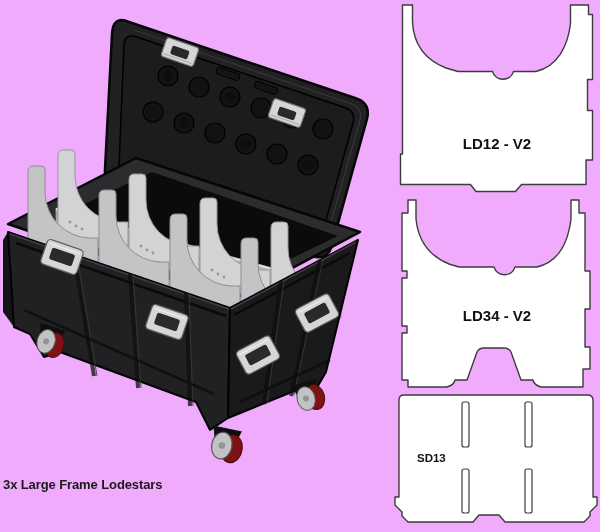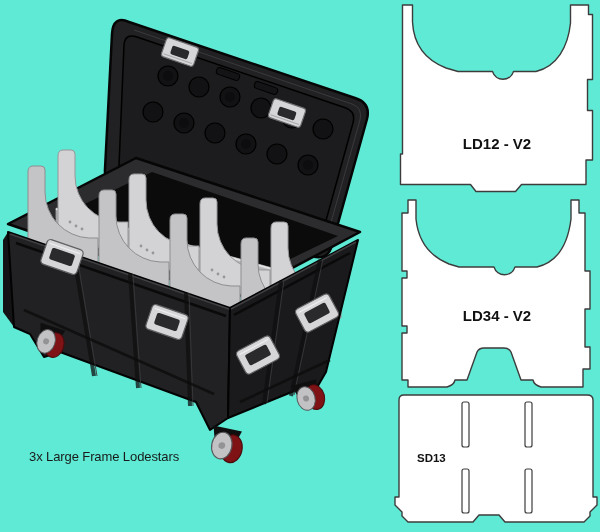--- a/index.html
+++ b/index.html
@@ -1,28 +1,28 @@
 <!DOCTYPE html>
 <html><head>
 <meta charset="utf-8">
 <style>
   html,body{margin:0;padding:0;background:#ffffff;}
-  .stage{position:relative;width:600px;height:532px;background:#5eead4;overflow:hidden;
+  .stage{position:relative;width:600px;height:532px;background:#f0abfc;overflow:hidden;
          font-family:"Liberation Sans",sans-serif;}
   .case-svg{position:absolute;left:0;top:0;}
   .panel{position:absolute;}
   .p-ld12{left:396px;top:2px;}
   .p-ld34{left:395px;top:197px;}
   .p-sd13{left:394px;top:393px;}
   .outline{fill:#ffffff;stroke:#3c3c3c;stroke-width:1.4;stroke-linejoin:round;}
   .slot{fill:#ffffff;stroke:#3c3c3c;stroke-width:1.2;}
   .plabel{font-family:"Liberation Sans",sans-serif;font-weight:700;font-size:15px;fill:#111111;}
   .plabel-sm{font-family:"Liberation Sans",sans-serif;font-weight:700;font-size:11.5px;fill:#111111;}
-  .caption{position:absolute;left:3px;top:448px;font-weight:400;font-size:13px;
-           line-height:17px;color:#1a1a1a;letter-spacing:-0.1px;margin-left:26px;}
+  .caption{position:absolute;left:3px;top:476px;font-weight:700;font-size:13px;
+           line-height:17px;color:#1a1a1a;letter-spacing:-0.1px;}
 </style>
 </head>
 <body>
 
 <div class="stage">
 
   <svg class="case-svg" width="396" height="500" viewBox="0 0 396 500">
     <defs>
       <g id="panel-station">
         <path transform="translate(30,-16)" fill="#d3d3d5" stroke="#97979a" stroke-width="1" d="M0,6 Q0,0 5,0 H13 Q17,0 17,4 V26 A46,46 0 0 0 61,72 H70 V96 H0 Z"></path>

